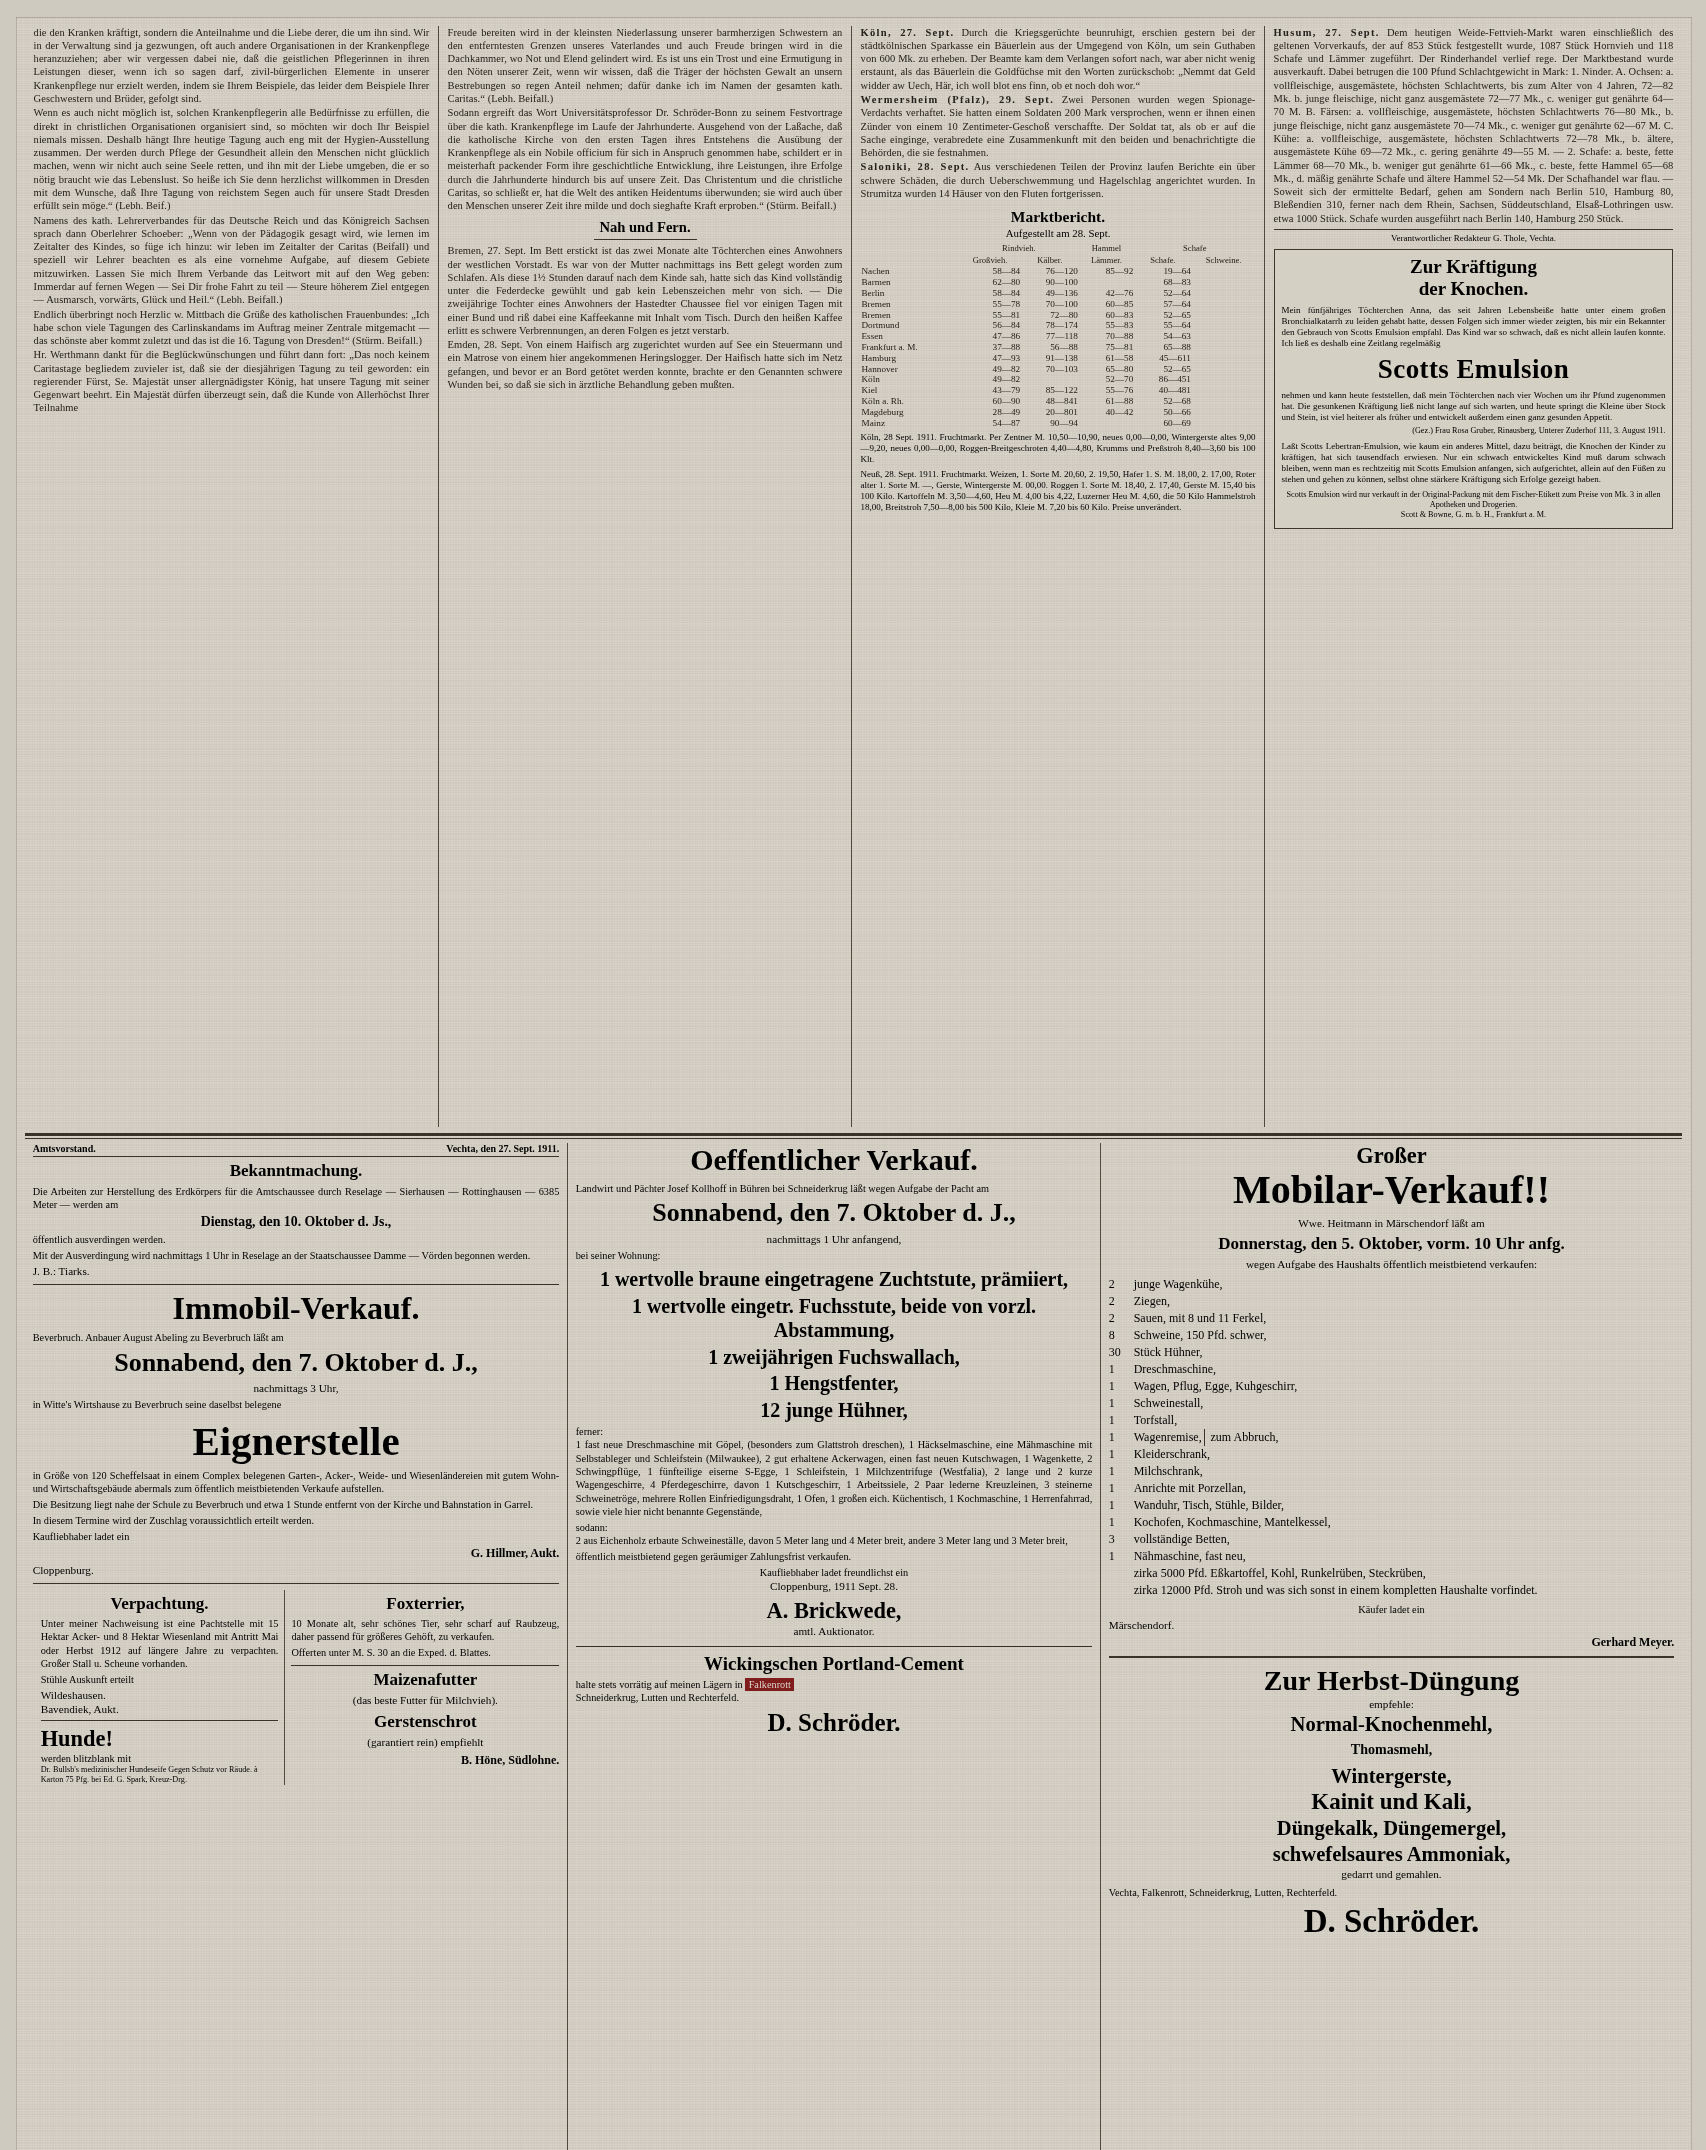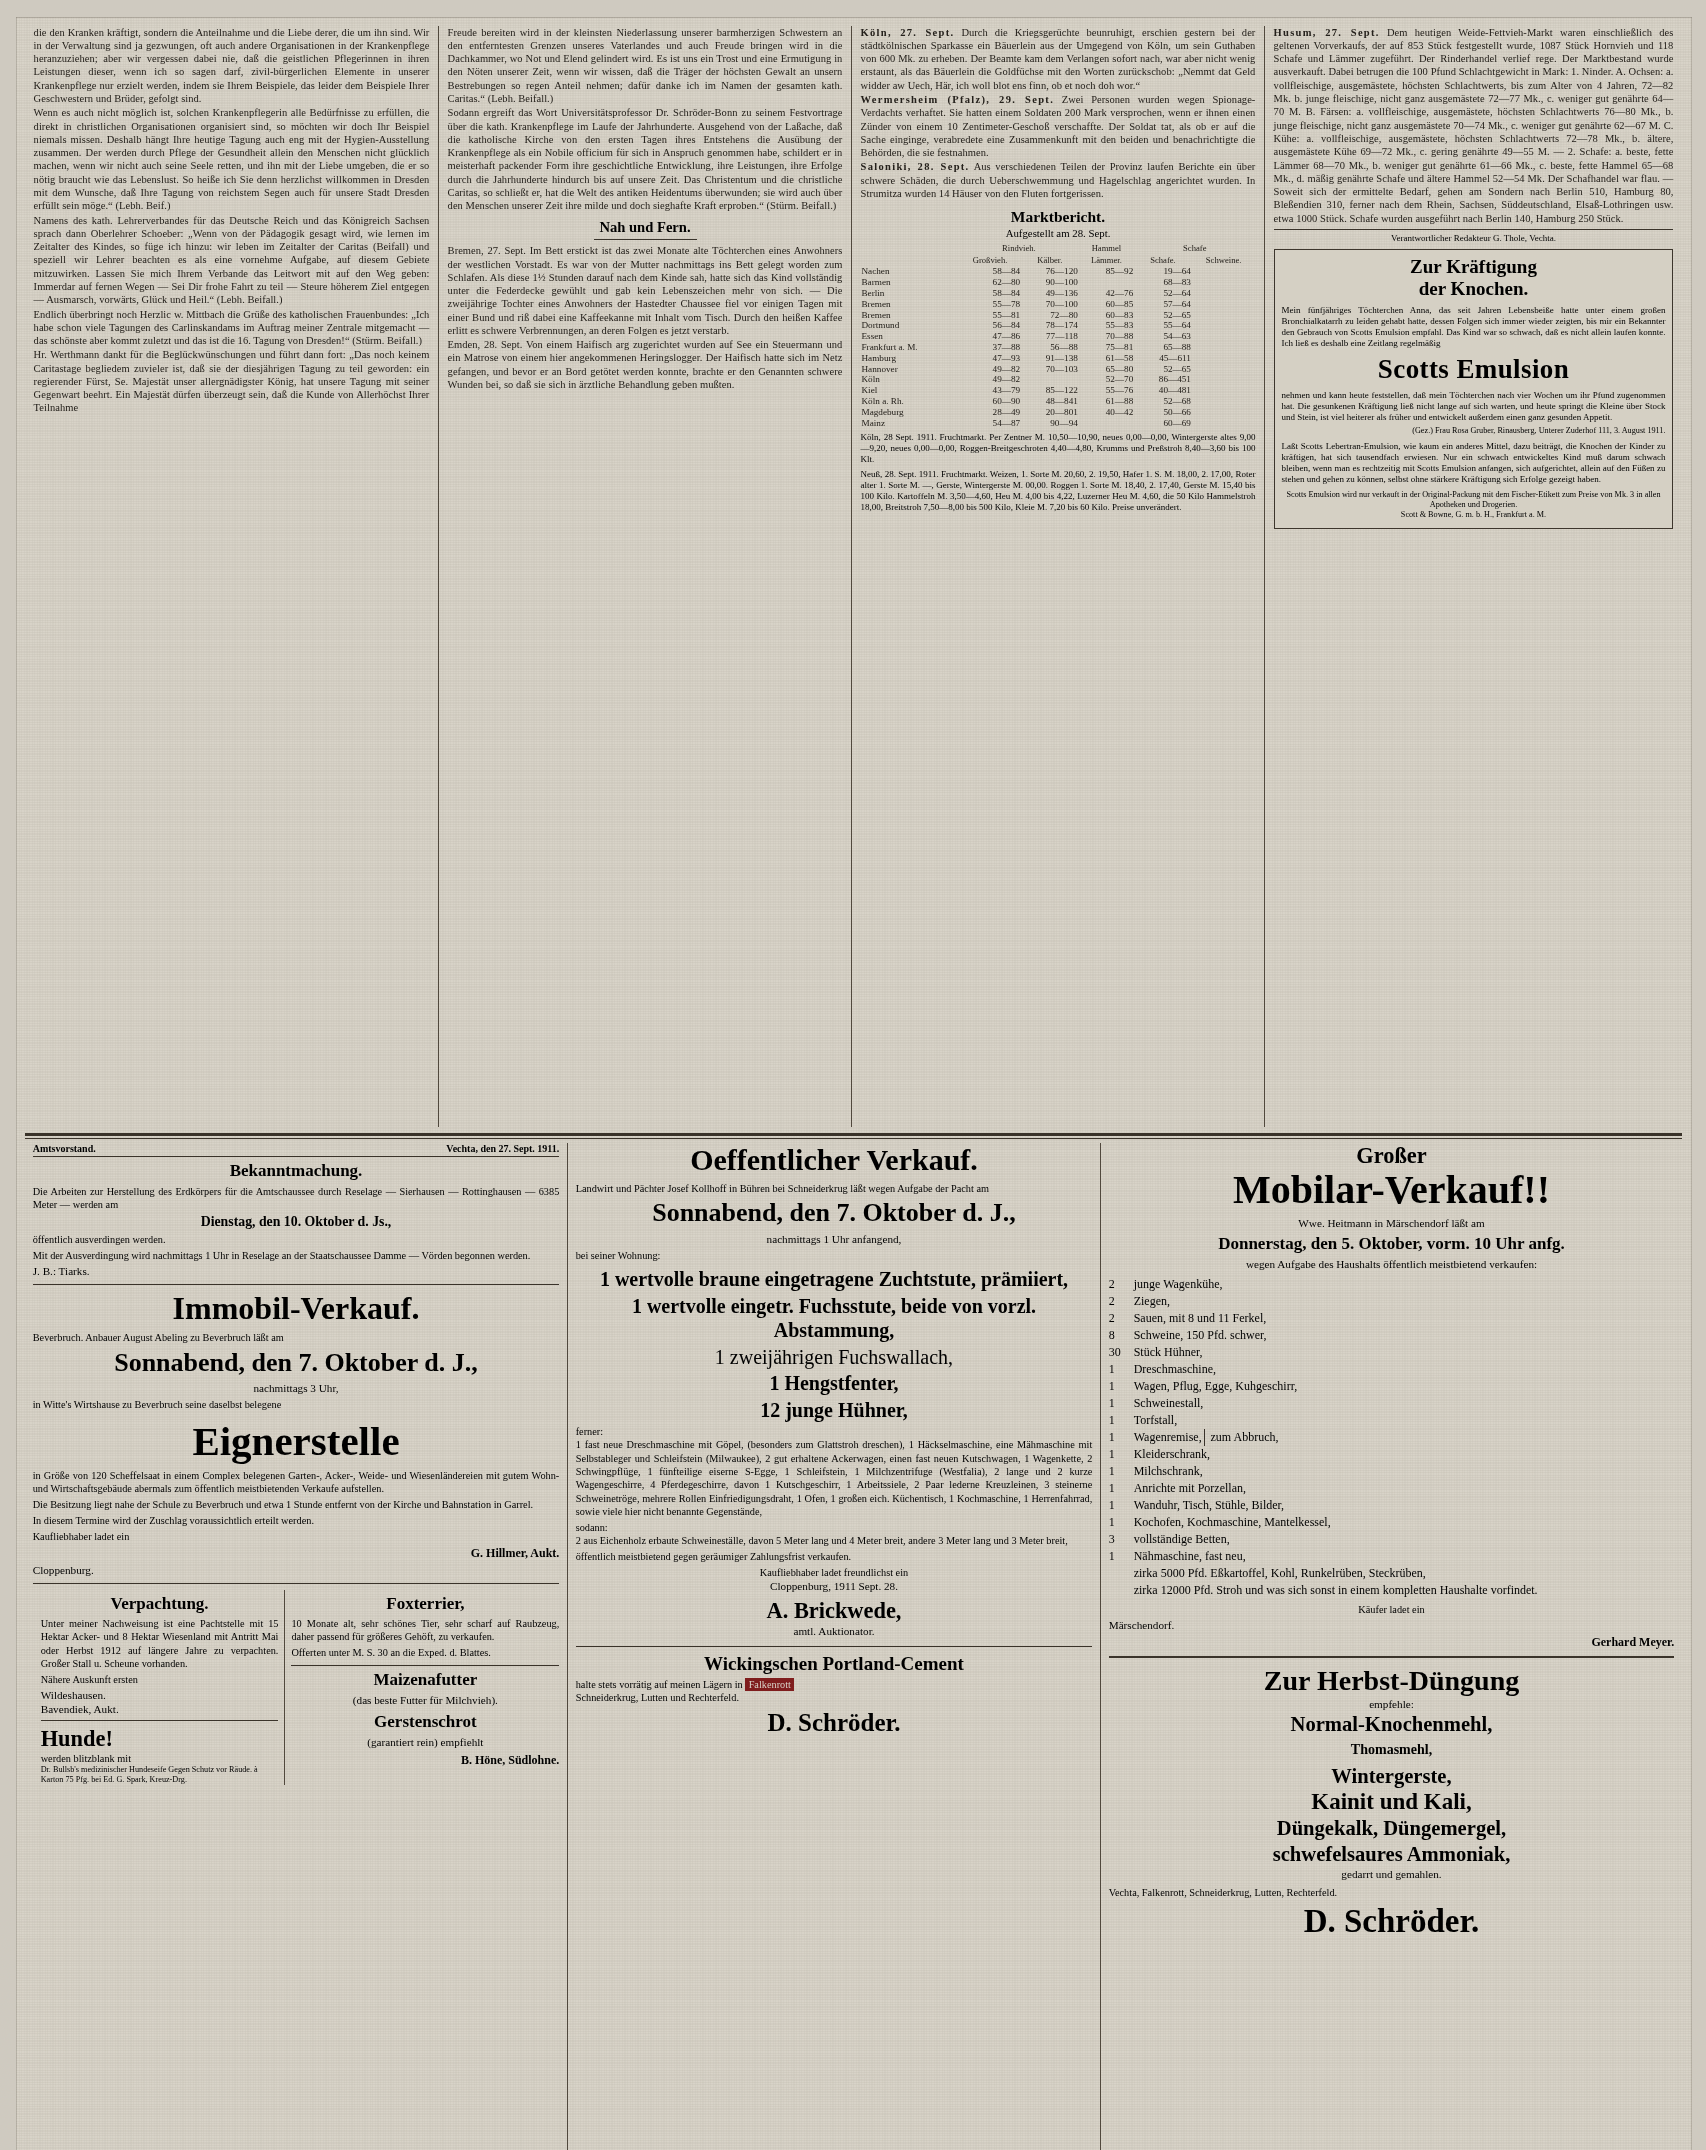--- a/index.html
+++ b/index.html
@@ -454,21 +454,21 @@
             <div class="ad-sig">G. Hillmer, Aukt.</div>
             <div class="ad-sig-l">Cloppenburg.</div>
           </div>
 
           <div class="ad-sep"></div>
 
           <div class="twocol-bottom">
             <div class="tc-l">
               <div class="ad-h2">Verpachtung.</div>
               <div class="ad-txt">Unter meiner Nachweisung ist eine Pachtstelle mit 15 Hektar Acker- und 8 Hektar Wiesenland mit Antritt Mai oder Herbst 1912 auf längere Jahre zu verpachten. Großer Stall u. Scheune vorhanden.</div>
-              <div class="ad-txt mt6">Nähere Auskunft ersten</div>
+              <div class="ad-txt mt6">Stühle Auskunft erteilt</div>
               <div class="ad-sig-l">Wildeshausen.</div>
               <div class="ad-sig-l">Bavendiek, Aukt.</div>
 
               <div class="ad-sep-thin"></div>
 
               <div>
                 <div style="font-size:22.4px;font-weight:bold;">Hunde!</div>
                 <div class="ad-txt">werden blitzblank mit</div>
                 <div class="xsmall">Dr. Bullsb's medizinischer Hundeseife  Gegen Schutz vor Räude. à Karton 75 Pfg. bei Ed. G. Spark, Kreuz-Drg.</div>
               </div>
@@ -495,21 +495,21 @@
         <div class="acol a2">
           <div style="text-align:center;font-weight:bold;font-size:30px;line-height:34px;margin-bottom:4.3px;">Oeffentlicher Verkauf.</div>
           <div class="ad-txt">Landwirt und Pächter Josef Kollhoff in Bühren bei Schneiderkrug läßt wegen Aufgabe der Pacht am</div>
           <div class="ad-big">Sonnabend, den 7. Oktober d. J.,</div>
           <div class="ad-ctr">nachmittags 1 Uhr anfangend,</div>
           <div class="ad-txt mt6">bei seiner Wohnung:</div>
 
           <div style="margin:5.2px 0 3.4px 0;">
             <div style="text-align:center;font-weight:bold;font-size:20px;line-height:24px;margin:2.6px 0;">1 wertvolle braune eingetragene Zuchtstute, prämiiert,</div>
             <div style="text-align:center;font-weight:bold;font-size:20px;line-height:24px;margin:2.6px 0;">1 wertvolle eingetr. Fuchsstute, beide von vorzl. Abstammung,</div>
-            <div style="text-align:center;font-weight:normal;font-size:20px;line-height:24px;margin:0 0;">1 zweijährigen Fuchswallach,</div>
+            <div style="text-align:center;font-weight:bold;font-size:20px;line-height:24px;margin:0 0;">1 zweijährigen Fuchswallach,</div>
             <div style="text-align:center;font-weight:bold;font-size:20px;line-height:24px;margin:2.6px 0;">1 Hengstfenter,</div>
             <div style="text-align:center;font-weight:bold;font-size:20px;line-height:24px;margin:2.6px 0;">12 junge Hühner,</div>
           </div>
 
           <div class="ad-txt">ferner:</div>
           <div class="ad-txt">1 fast neue Dreschmaschine mit Göpel, (besonders zum Glattstroh dreschen), 1 Häckselmaschine, eine Mähmaschine mit Selbstableger und Schleifstein (Milwaukee), 2 gut erhaltene Ackerwagen, einen fast neuen Kutschwagen, 1 Wagenkette, 2 Schwingpflüge, 1 fünfteilige eiserne S-Egge, 1 Schleifstein, 1 Milchzentrifuge (Westfalia), 2 lange und 2 kurze Wagengeschirre, 4 Pferdegeschirre, davon 1 Kutschgeschirr, 1 Arbeitssiele, 2 Paar lederne Kreuzleinen, 3 steinerne Schweinetröge, mehrere Rollen Einfriedigungsdraht, 1 Ofen, 1 großen eich. Küchentisch, 1 Kochmaschine, 1 Herrenfahrrad, sowie viele hier nicht benannte Gegenstände,</div>
           <div class="ad-txt mt6">sodann:</div>
           <div class="ad-txt">2 aus Eichenholz erbaute Schweineställe, davon 5 Meter lang und 4 Meter breit, andere 3 Meter lang und 3 Meter breit,</div>
           <div class="ad-txt mt6">öffentlich meistbietend gegen geräumiger Zahlungsfrist verkaufen.</div>
           <div class="ad-txt mt6 center">Kaufliebhaber ladet freundlichst ein</div>

